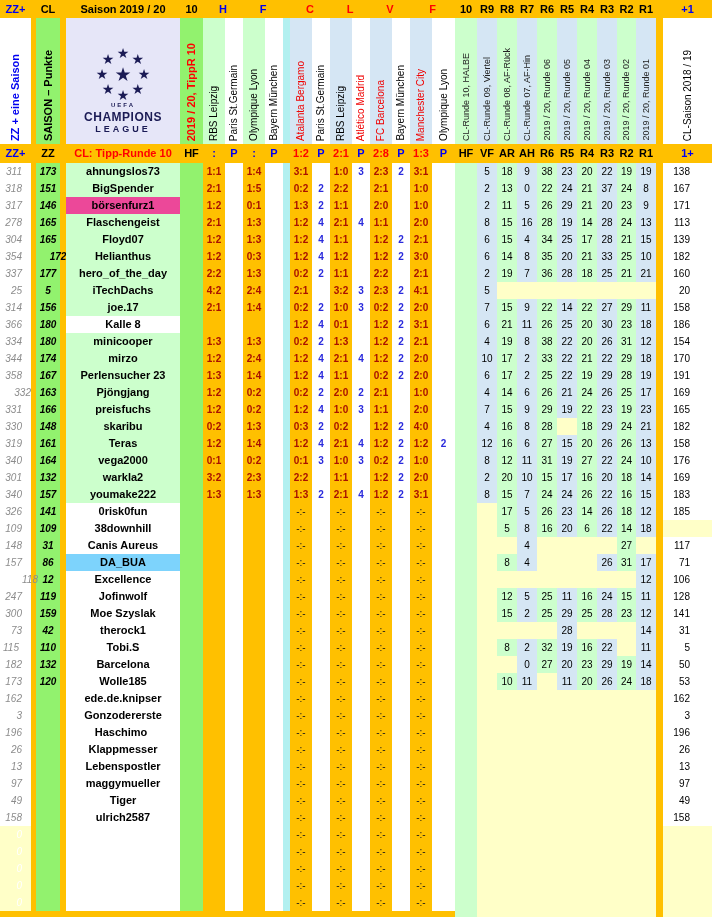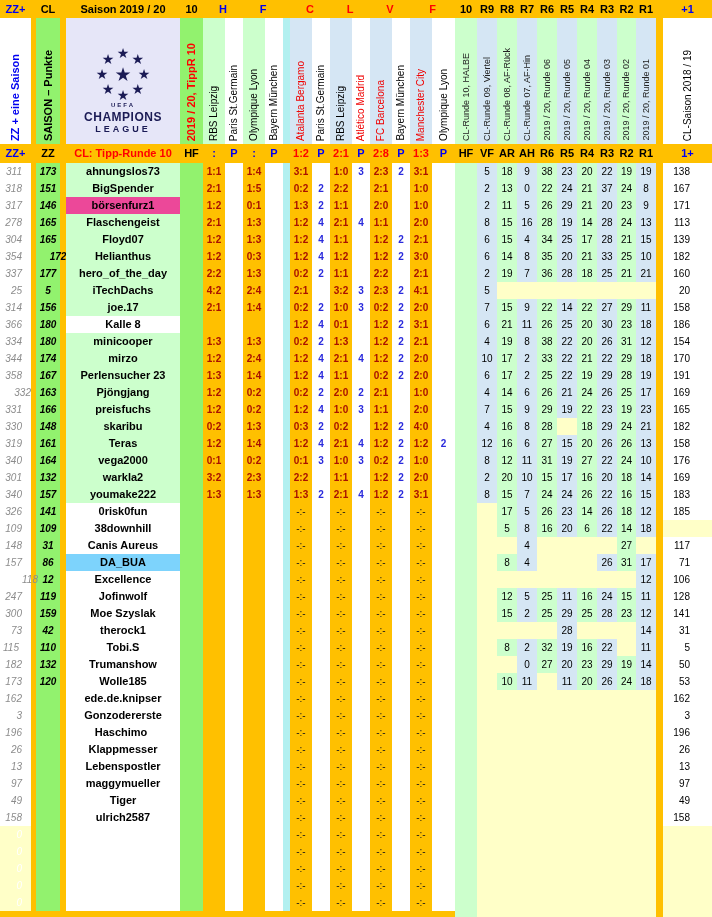--- a/index.html
+++ b/index.html
@@ -805,21 +805,21 @@
         <div class="cell blk" style="left: 537px; width: 20px; background: rgb(204, 255, 204);">32</div>
         <div class="cell blk" style="left: 557px; width: 20px; background: rgb(213, 230, 244);">19</div>
         <div class="cell blk" style="left: 577px; width: 20px; background: rgb(204, 255, 204);">16</div>
         <div class="cell blk" style="left: 597px; width: 20px; background: rgb(213, 230, 244);">22</div>
         <div class="cell blk" style="left: 636px; width: 20px; background: rgb(213, 230, 244);">11</div>
         <div class="cell blk" style="left: 663px; width: 49px; text-align: right; padding-right: 22px; box-sizing: border-box;">5</div>
       </div>
       <div class="trow" style="top: 656px;">
         <div class="cell i gray" style="left: 0px; width: 31px; text-align: right; padding-right: 9px; box-sizing: border-box;">182</div>
         <div class="cell b i blk" style="left: 36px; width: 24px;">132</div>
-        <div class="cell name" style="left: 66px; width: 114px; background: rgb(255, 255, 255);">Trumanshow</div>
+        <div class="cell name" style="left: 66px; width: 114px; background: rgb(255, 255, 255);">Barcelona</div>
         <div class="cell dash" style="left: 290px; width: 22px;">-:-</div>
         <div class="cell dash" style="left: 330px; width: 22px;">-:-</div>
         <div class="cell dash" style="left: 370px; width: 22px;">-:-</div>
         <div class="cell dash" style="left: 410px; width: 22px;">-:-</div>
         <div class="cell blk" style="left: 517px; width: 20px; background: rgb(213, 230, 244);">0</div>
         <div class="cell blk" style="left: 537px; width: 20px; background: rgb(204, 255, 204);">27</div>
         <div class="cell blk" style="left: 557px; width: 20px; background: rgb(213, 230, 244);">20</div>
         <div class="cell blk" style="left: 577px; width: 20px; background: rgb(204, 255, 204);">23</div>
         <div class="cell blk" style="left: 597px; width: 20px; background: rgb(213, 230, 244);">29</div>
         <div class="cell blk" style="left: 617px; width: 19px; background: rgb(204, 255, 204);">19</div>

